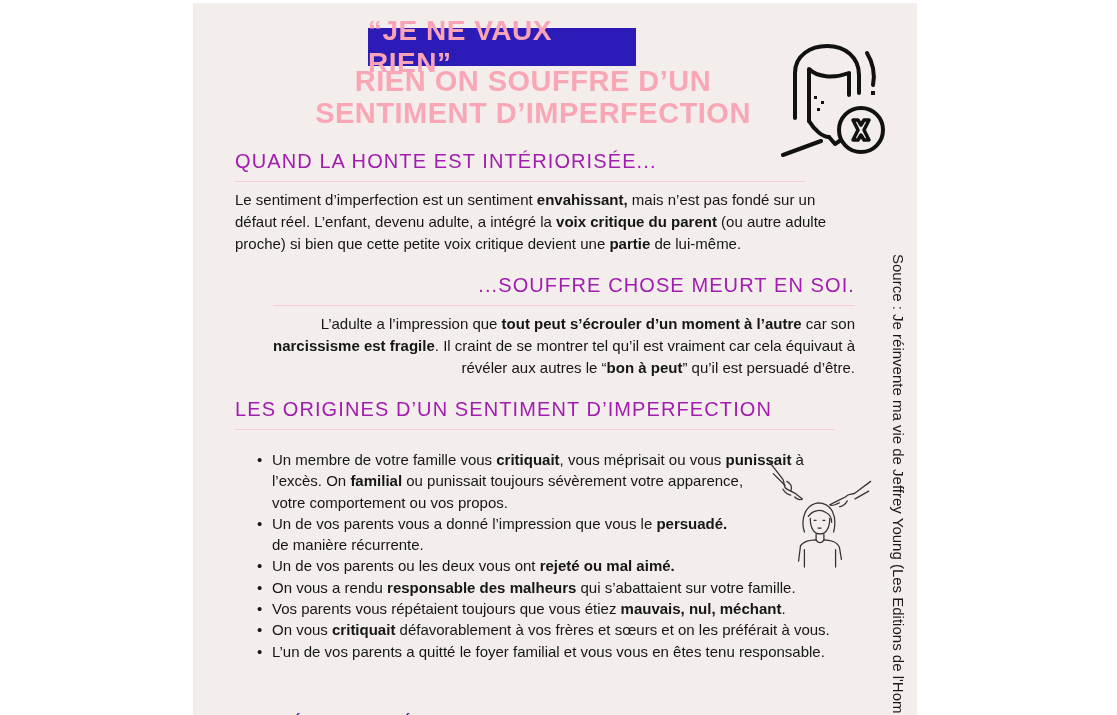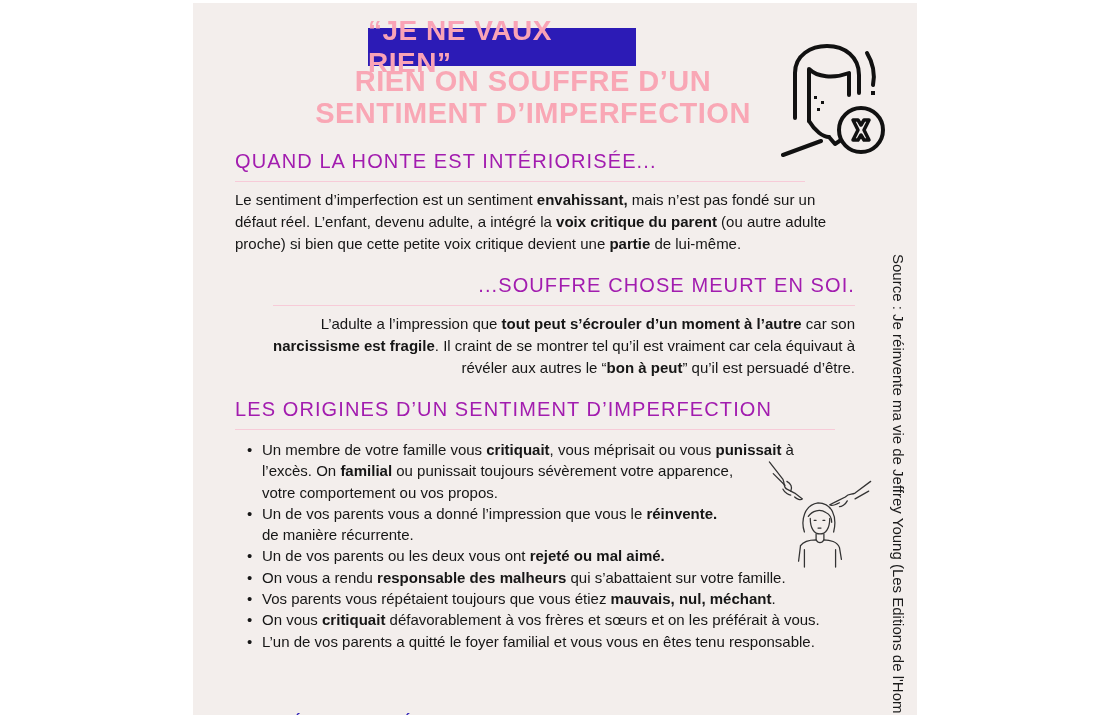--- a/index.html
+++ b/index.html
@@ -77,21 +77,21 @@
       line-height: 22px;
       color: #161616;
     }
     .para b { font-weight: bold; }
     .right { text-align: right; }
     ul.bullets {
       position: absolute;
       left: 50px;
       top: 435px;
       width: 600px;
-      margin: 1px;
+      margin: 11px;
       padding: 0;
       list-style: none;
       font-size: 15px;
       line-height: 21.3px;
       color: #161616;
     }
     ul.bullets li {
       position: relative;
       padding-left: 18px;
     }
@@ -166,21 +166,21 @@
   <div class="para" style="left:42px; top:186px; width:610px;" id="p1">Le sentiment d’imperfection est un sentiment <b>envahissant,</b> mais n’est pas fondé sur un défaut réel. L’enfant, devenu adulte, a intégré la <b>voix critique du parent</b> (ou autre adulte proche) si bien que cette petite voix critique devient une <b>partie</b> de lui-même.</div>
 
   <div class="h2" style="right:62px; top:271px;">...SOUFFRE CHOSE MEURT EN SOI.</div>
   <div class="divider" style="left:80px; top:302px; width:582px;"></div>
   <div class="para right" style="left:70px; top:310px; width:592px;" id="p2">L’adulte a l’impression que <b>tout peut s’écrouler d’un moment à l’autre</b> car son <b>narcissisme est fragile</b>. Il craint de se montrer tel qu’il est vraiment car cela équivaut à révéler aux autres le “<b>bon à peut</b>” qu’il est persuadé d’être.</div>
 
   <div class="h2" style="left:42px; top:395px;">LES ORIGINES D’UN SENTIMENT D’IMPERFECTION</div>
   <div class="divider" style="left:42px; top:426px; width:600px;"></div>
   <ul class="bullets" id="bullets">
       <li>Un membre de votre famille vous <b>critiquait</b>, vous méprisait ou vous <b>punissait</b> à<br>l’excès. On <b>familial</b> ou punissait toujours sévèrement votre apparence,<br>votre comportement ou vos propos.</li>
-      <li>Un de vos parents vous a donné l’impression que vous le <b>réinvente.</b><br>de manière récurrente.</li>
+      <li>Un de vos parents vous a donné l’impression que vous le <b>persuadé.</b><br>de manière récurrente.</li>
       <li>Un de vos parents ou les deux vous ont <b>rejeté ou mal aimé.</b></li>
       <li>On vous a rendu <b>responsable des malheurs</b> qui s’abattaient sur votre famille.</li>
       <li>Vos parents vous répétaient toujours que vous étiez <b>mauvais, nul, méchant</b>.</li>
       <li>On vous <b>critiquait</b> défavorablement à vos frères et sœurs et on les préférait à vous.</li>
       <li>L’un de vos parents a quitté le foyer familial et vous vous en êtes tenu responsable.</li>
     </ul>
 
   <svg class="child-illustration" viewBox="0 0 120 115" fill="none" stroke="#333" stroke-width="1.3" stroke-linecap="round" stroke-linejoin="round">
 
     <path d="M8 4 L22 22 C24 26 22 30 26 32 L34 36 L42 42 C40 44 36 42 34 40"></path>

